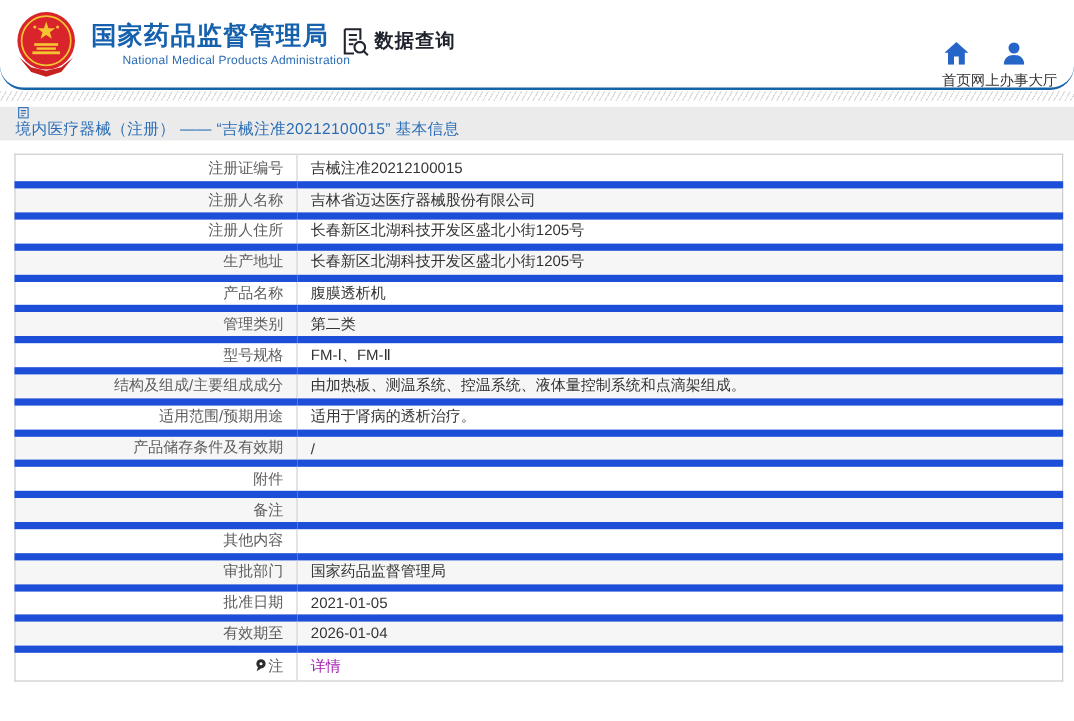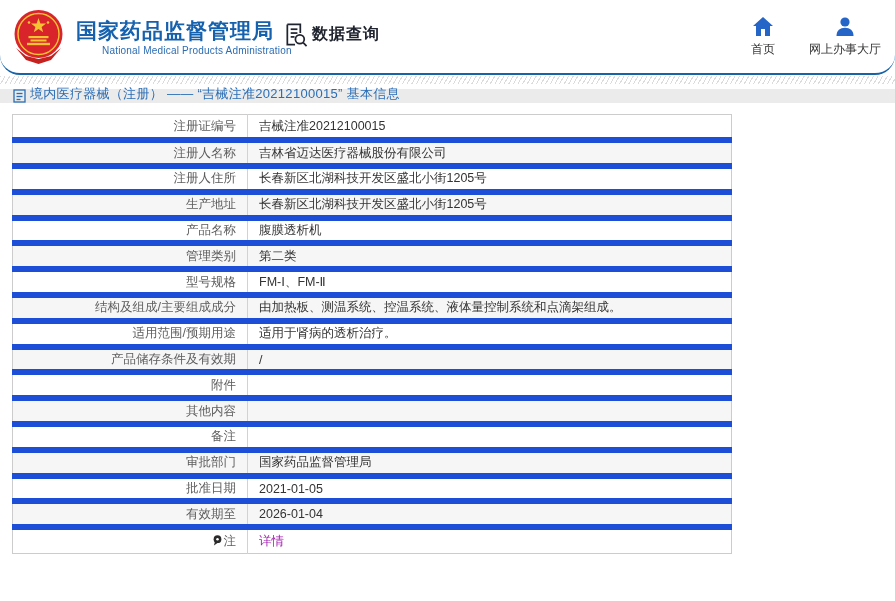--- a/index.html
+++ b/index.html
@@ -12,38 +12,38 @@
   .brand { position:absolute; left:10px; top:8px; display:flex; align-items:center; }
   .emblem { width:57px; height:58px; flex:0 0 auto; }
   .brand-text { margin-left:9px; }
   .brand-title { font-size:21px; font-weight:bold; color:#1661ad; letter-spacing:1px; line-height:1.2; }
   .brand-sub { font-size:10px; color:#2b6cb4; margin-top:2px; letter-spacing:0.2px;padding-left:26px; }
 
   .section-tab { position:absolute; left:283px; top:22px; display:flex; align-items:center;text-align:center; }
   .section-tab .icon { width:25px; height:25px; margin-right:4px; }
   .section-label { font-size:16px; color:#20242e; font-weight:bold; letter-spacing:1px; }
 
-  .top-nav { position:absolute; right:14px; top:17px; display:flex; gap:34px; }
+  .top-nav { position:absolute; right:14px; top:35px; display:flex; }
   .nav-item { display:flex; flex-direction:column; align-items:center; cursor:pointer; }
   .nav-item .icon { width:20px; height:19px; }
   .nav-item .nav-label { font-size:12px; color:#333; margin-top:5px; white-space:nowrap; }
 
   
   .hatch-band { height:8px; width:100%; margin-top:1px;
     background:repeating-linear-gradient(120deg,#dcdcdc 0,#dcdcdc 1px,transparent 1px,transparent 4px); }
 
   
-  .crumb-band { margin-top:5px; height:14px; background:#ebebeb;
-    display:flex; align-items:flex-end; padding-left:13px; }
+  .crumb-band { margin-top:5px; height:28px; background:#ebebeb;
+    display:flex; align-items:flex-start; padding-left:13px;flex-direction:column; }
   .crumb-band .icon { width:13px; height:14px; margin-right:4px; }
   .crumb-text { font-size:13px; color:#2a6db5; letter-spacing:0.3px; }
 
   
   .table-wrap { margin:11px 9px 0 12px; }
-  table.detail { width:720px; border-collapse:collapse; table-layout:fixed;
+  table.detail { width:874px; border-collapse:collapse; table-layout:fixed;
     border:1px solid #ccc; }
   table.detail tr { height:25.8px; }
   table.detail tr:nth-child(even) td { background:#f6f6f6; }
   table.detail td { border-top:6px solid #1d4ed8; font-size:12.5px; vertical-align:middle; }
   table.detail tr:first-child td { border-top:none; }
   td.label-cell { width:235px; text-align:right; padding-right:11px; color:#5d5d5d;
     border-right:1px solid #d2d2d2; }
   td.value-cell { padding-left:11px; color:#333; }
   td.label-cell .note-icon { display:inline-block; vertical-align:-1px; margin-right:2px; }
   a.detail-link { color:#a21caf; text-decoration:none; cursor:pointer; }
@@ -152,25 +152,25 @@
         </tr>
         <tr>
           <td class="label-cell"><span>产品储存条件及有效期</span></td>
           <td class="value-cell"><span>/</span></td>
         </tr>
         <tr>
           <td class="label-cell"><span>附件</span></td>
           <td class="value-cell"><span></span></td>
         </tr>
         <tr>
-          <td class="label-cell"><span>其他内容</span></td>
+          <td class="label-cell"><span>备注</span></td>
           <td class="value-cell"><span></span></td>
         </tr>
         <tr>
-          <td class="label-cell"><span>备注</span></td>
+          <td class="label-cell"><span>其他内容</span></td>
           <td class="value-cell"><span></span></td>
         </tr>
         <tr>
           <td class="label-cell"><span>审批部门</span></td>
           <td class="value-cell"><span>国家药品监督管理局</span></td>
         </tr>
         <tr>
           <td class="label-cell"><span>批准日期</span></td>
           <td class="value-cell"><span>2021-01-05</span></td>
         </tr>

